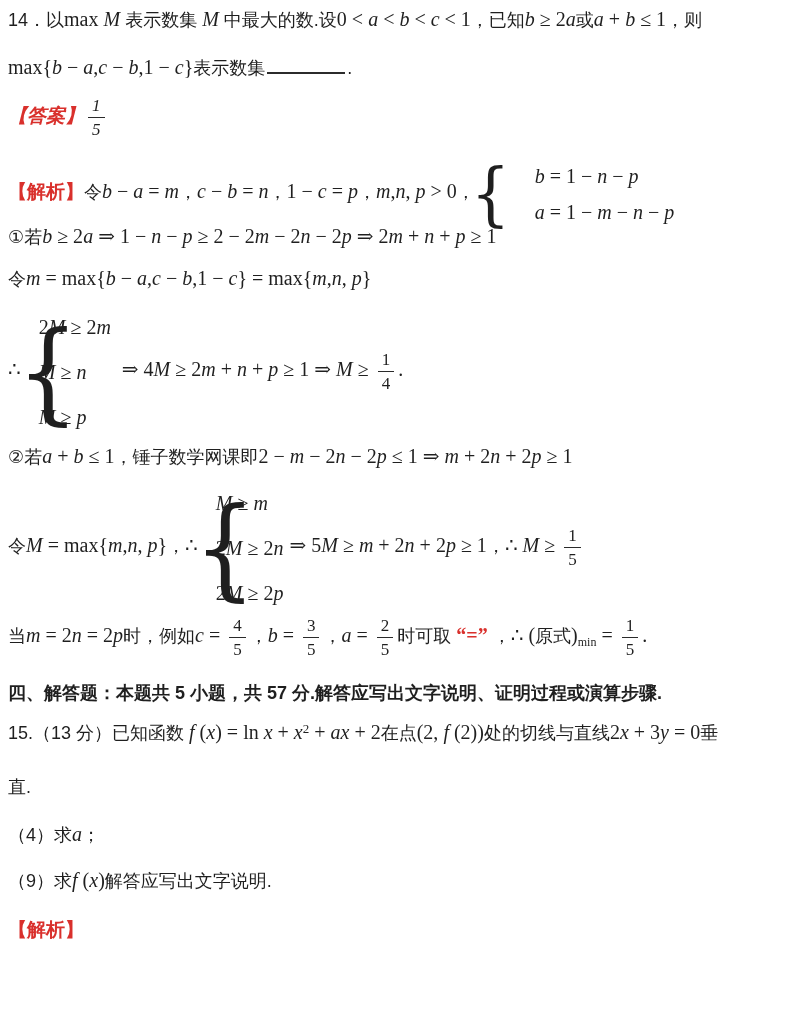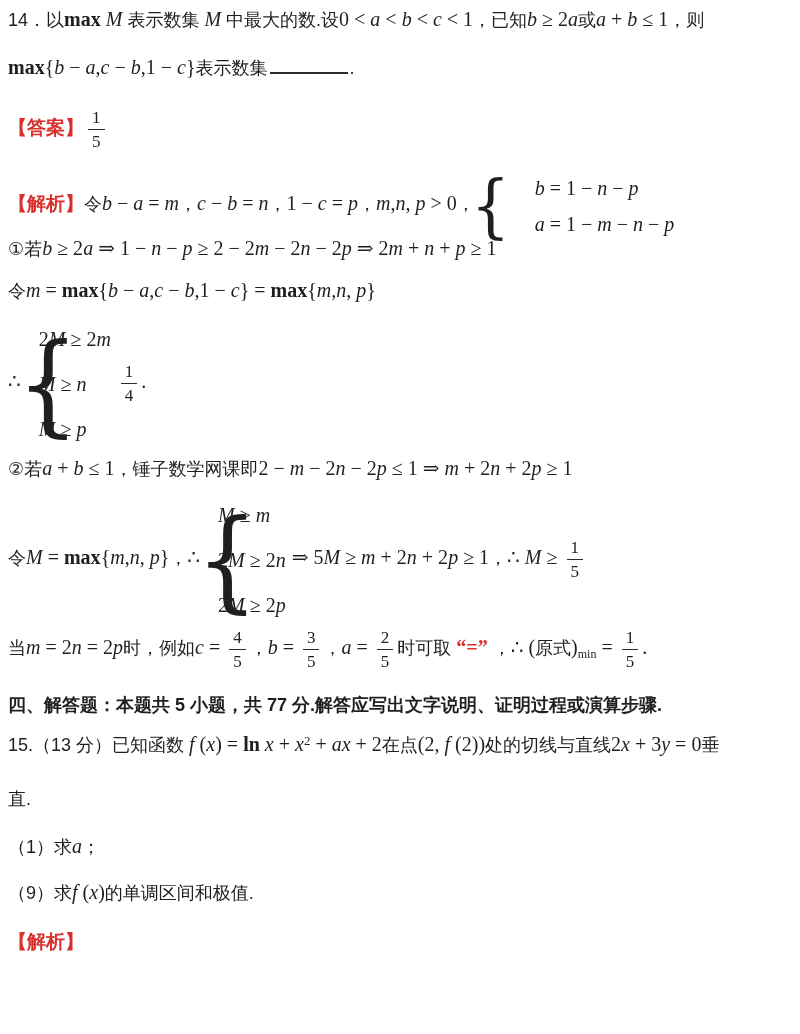--- a/index.html
+++ b/index.html
@@ -11,21 +11,21 @@
     width:800px;height:1034px;overflow:hidden;
     font-family:"Liberation Sans","DejaVu Sans",sans-serif;
     color:var(--ink);
   }
   .page{padding:8px 12px 0 8px;}
   .line{white-space:nowrap;}
   .cn{font-family:"Liberation Sans","DejaVu Sans",sans-serif;font-size:18px;text-align:center;}
   .cn.b{font-weight:700;}
   .m{font-family:"Liberation Serif","DejaVu Serif",serif;font-size:20px;}
   .m i{font-style:italic;}
-  .m .rm{font-style:normal;font-weight:bold;}
+  .m .rm{font-style:normal;}
   .red-tag{color:var(--red);font-weight:700;font-size:19px;}
   .m.red{color:var(--red);font-weight:700;}
   .frac{
     display:inline-flex;flex-direction:column;align-items:center;
     vertical-align:middle;font-family:"Liberation Serif","DejaVu Serif",serif;
     font-size:17px;line-height:1.25;margin:0 4px;
   }
   .frac .num{padding:0 4px 1px;border-bottom:1.5px solid #2a2a2a;}
   .frac .den{padding-top:1px;}
   .cases{
@@ -50,41 +50,41 @@
     display:inline-block;width:78px;height:14px;
     border-bottom:2px solid #2b2b2b;margin:0 2px;
   }
 </style>
 </head>
 <body>
 
 <div class="page">
   <div class="line"><span class="cn">14．以</span><span class="m"><span class="rm">max</span> <i>M</i> </span><span class="cn">表示数集 </span><span class="m"><i>M</i> </span><span class="cn">中最大的数.设</span><span class="m">0 &lt; <i>a</i> &lt; <i>b</i> &lt; <i>c</i> &lt; 1</span><span class="cn">，已知</span><span class="m"><i>b</i> ≥ 2<i>a</i></span><span class="cn">或</span><span class="m"><i>a</i> + <i>b</i> ≤ 1</span><span class="cn">，则</span></div>
   <div class="line" style="margin-top:24px;"><span class="m"><span class="rm">max</span>{<i>b</i> − <i>a</i>,<i>c</i> − <i>b</i>,1 − <i>c</i>}</span><span class="cn">表示数集</span><span class="blank"></span><span class="cn">.</span></div>
-  <div class="line" style="margin-top:27px;"><span class="red-tag">【答案】</span><span class="frac">
+  <div class="line" style="margin-top:15px;font-style:italic;"><span class="red-tag">【答案】</span><span class="frac">
         <span class="num">1</span>
         <span class="den">5</span>
       </span></div>
   <div class="line" style="margin-top:23px;"><span class="red-tag">【解析】</span><span class="cn">令</span><span class="m"><i>b</i> − <i>a</i> = <i>m</i></span><span class="cn">，</span><span class="m"><i>c</i> − <i>b</i> = <i>n</i></span><span class="cn">，</span><span class="m">1 − <i>c</i> = <i>p</i></span><span class="cn">，</span><span class="m"><i>m</i>,<i>n</i>, <i>p</i> &gt; 0</span><span class="cn">，</span><span class="cases" data-rows="2">
         <span class="brace">{</span>
         <span class="crows">
           <div class="crow"><span class="m"><i>b</i> = 1 − <i>n</i> − <i>p</i></span></div>
           <div class="crow"><span class="m"><i>a</i> = 1 − <i>m</i> − <i>n</i> − <i>p</i></span></div>
         </span>
       </span></div>
   <div class="line" style=""><span class="cn">①若</span><span class="m"><i>b</i> ≥ 2<i>a</i> ⇒ 1 − <i>n</i> − <i>p</i> ≥ 2 − 2<i>m</i> − 2<i>n</i> − 2<i>p</i> ⇒ 2<i>m</i> + <i>n</i> + <i>p</i> ≥ 1</span></div>
   <div class="line" style="margin-top:18px;"><span class="cn">令</span><span class="m"><i>m</i> = <span class="rm">max</span>{<i>b</i> − <i>a</i>,<i>c</i> − <i>b</i>,1 − <i>c</i>} = <span class="rm">max</span>{<i>m</i>,<i>n</i>, <i>p</i>}</span></div>
   <div class="line" style="margin-top:24px;"><span class="m">∴</span><span class="cases" data-rows="3">
         <span class="brace">{</span>
         <span class="crows">
           <div class="crow"><span class="m">2<i>M</i> ≥ 2<i>m</i></span></div>
           <div class="crow"><span class="m"><i>M</i> ≥ <i>n</i></span></div>
           <div class="crow"><span class="m"><i>M</i> ≥ <i>p</i></span></div>
         </span>
-      </span><span class="frac">
+      </span><span class="m"> ⇒ 4<i>M</i> ≥ 2<i>m</i> + <i>n</i> + <i>p</i> ≥ 1 ⇒ <i>M</i> ≥ </span><span class="frac">
         <span class="num">1</span>
         <span class="den">4</span>
       </span><span class="m">.</span></div>
   <div class="line" style="margin-top:15px;"><span class="cn">②若</span><span class="m"><i>a</i> + <i>b</i> ≤ 1</span><span class="cn">，锤子数学网课即</span><span class="m">2 − <i>m</i> − 2<i>n</i> − 2<i>p</i> ≤ 1 ⇒ <i>m</i> + 2<i>n</i> + 2<i>p</i> ≥ 1</span></div>
   <div class="line" style="margin-top:22px;"><span class="cn">令</span><span class="m"><i>M</i> = <span class="rm">max</span>{<i>m</i>,<i>n</i>, <i>p</i>}</span><span class="cn">，</span><span class="m">∴</span><span class="cases" data-rows="3">
         <span class="brace">{</span>
         <span class="crows">
           <div class="crow"><span class="m"><i>M</i> ≥ <i>m</i></span></div>
           <div class="crow"><span class="m">2<i>M</i> ≥ 2<i>n</i></span></div>
           <div class="crow"><span class="m">2<i>M</i> ≥ 2<i>p</i></span></div>
@@ -99,19 +99,19 @@
       </span><span class="cn">，</span><span class="m"><i>b</i> = </span><span class="frac">
         <span class="num">3</span>
         <span class="den">5</span>
       </span><span class="cn">，</span><span class="m"><i>a</i> = </span><span class="frac">
         <span class="num">2</span>
         <span class="den">5</span>
       </span><span class="cn">时可取</span><span class="m red"> “=” </span><span class="cn">，</span><span class="m">∴ (</span><span class="cn">原式</span><span class="m">)</span><sub class="subm">min</sub><span class="m"> = </span><span class="frac">
         <span class="num">1</span>
         <span class="den">5</span>
       </span><span class="m">.</span></div>
-  <div class="line" style="margin-top:21px;"><span class="cn b">四、解答题：本题共 5 小题，共 77 分.解答应写出文字说明、证明过程或演算步骤.</span></div>
+  <div class="line" style="margin-top:21px;"><span class="cn b">四、解答题：本题共 5 小题，共 57 分.解答应写出文字说明、证明过程或演算步骤.</span></div>
   <div class="line" style="margin-top:16px;"><span class="cn">15.（13 分）已知函数</span><span class="m"> <i>f</i> (<i>x</i>) = <span class="rm">ln</span> <i>x</i> + <i>x</i></span><sup class="sup">2</sup><span class="m"> + <i>a</i><i>x</i> + 2</span><span class="cn">在点</span><span class="m">(2, <i>f</i> (2))</span><span class="cn">处的切线与直线</span><span class="m">2<i>x</i> + 3<i>y</i> = 0</span><span class="cn">垂</span></div>
   <div class="line" style="margin-top:30px;"><span class="cn">直.</span></div>
-  <div class="line" style="margin-top:24px;"><span class="cn">（1）求</span><span class="m"><i>a</i></span><span class="cn">；</span></div>
-  <div class="line" style="margin-top:22px;"><span class="cn">（9）求</span><span class="m"><i>f</i> (<i>x</i>)</span><span class="cn">的单调区间和极值.</span></div>
+  <div class="line" style="margin-top:24px;"><span class="cn">（4）求</span><span class="m"><i>a</i></span><span class="cn">；</span></div>
+  <div class="line" style="margin-top:22px;"><span class="cn">（9）求</span><span class="m"><i>f</i> (<i>x</i>)</span><span class="cn">解答应写出文字说明.</span></div>
   <div class="line" style="margin-top:24px;"><span class="red-tag">【解析】</span></div>
 </div>
 
 </body></html>

